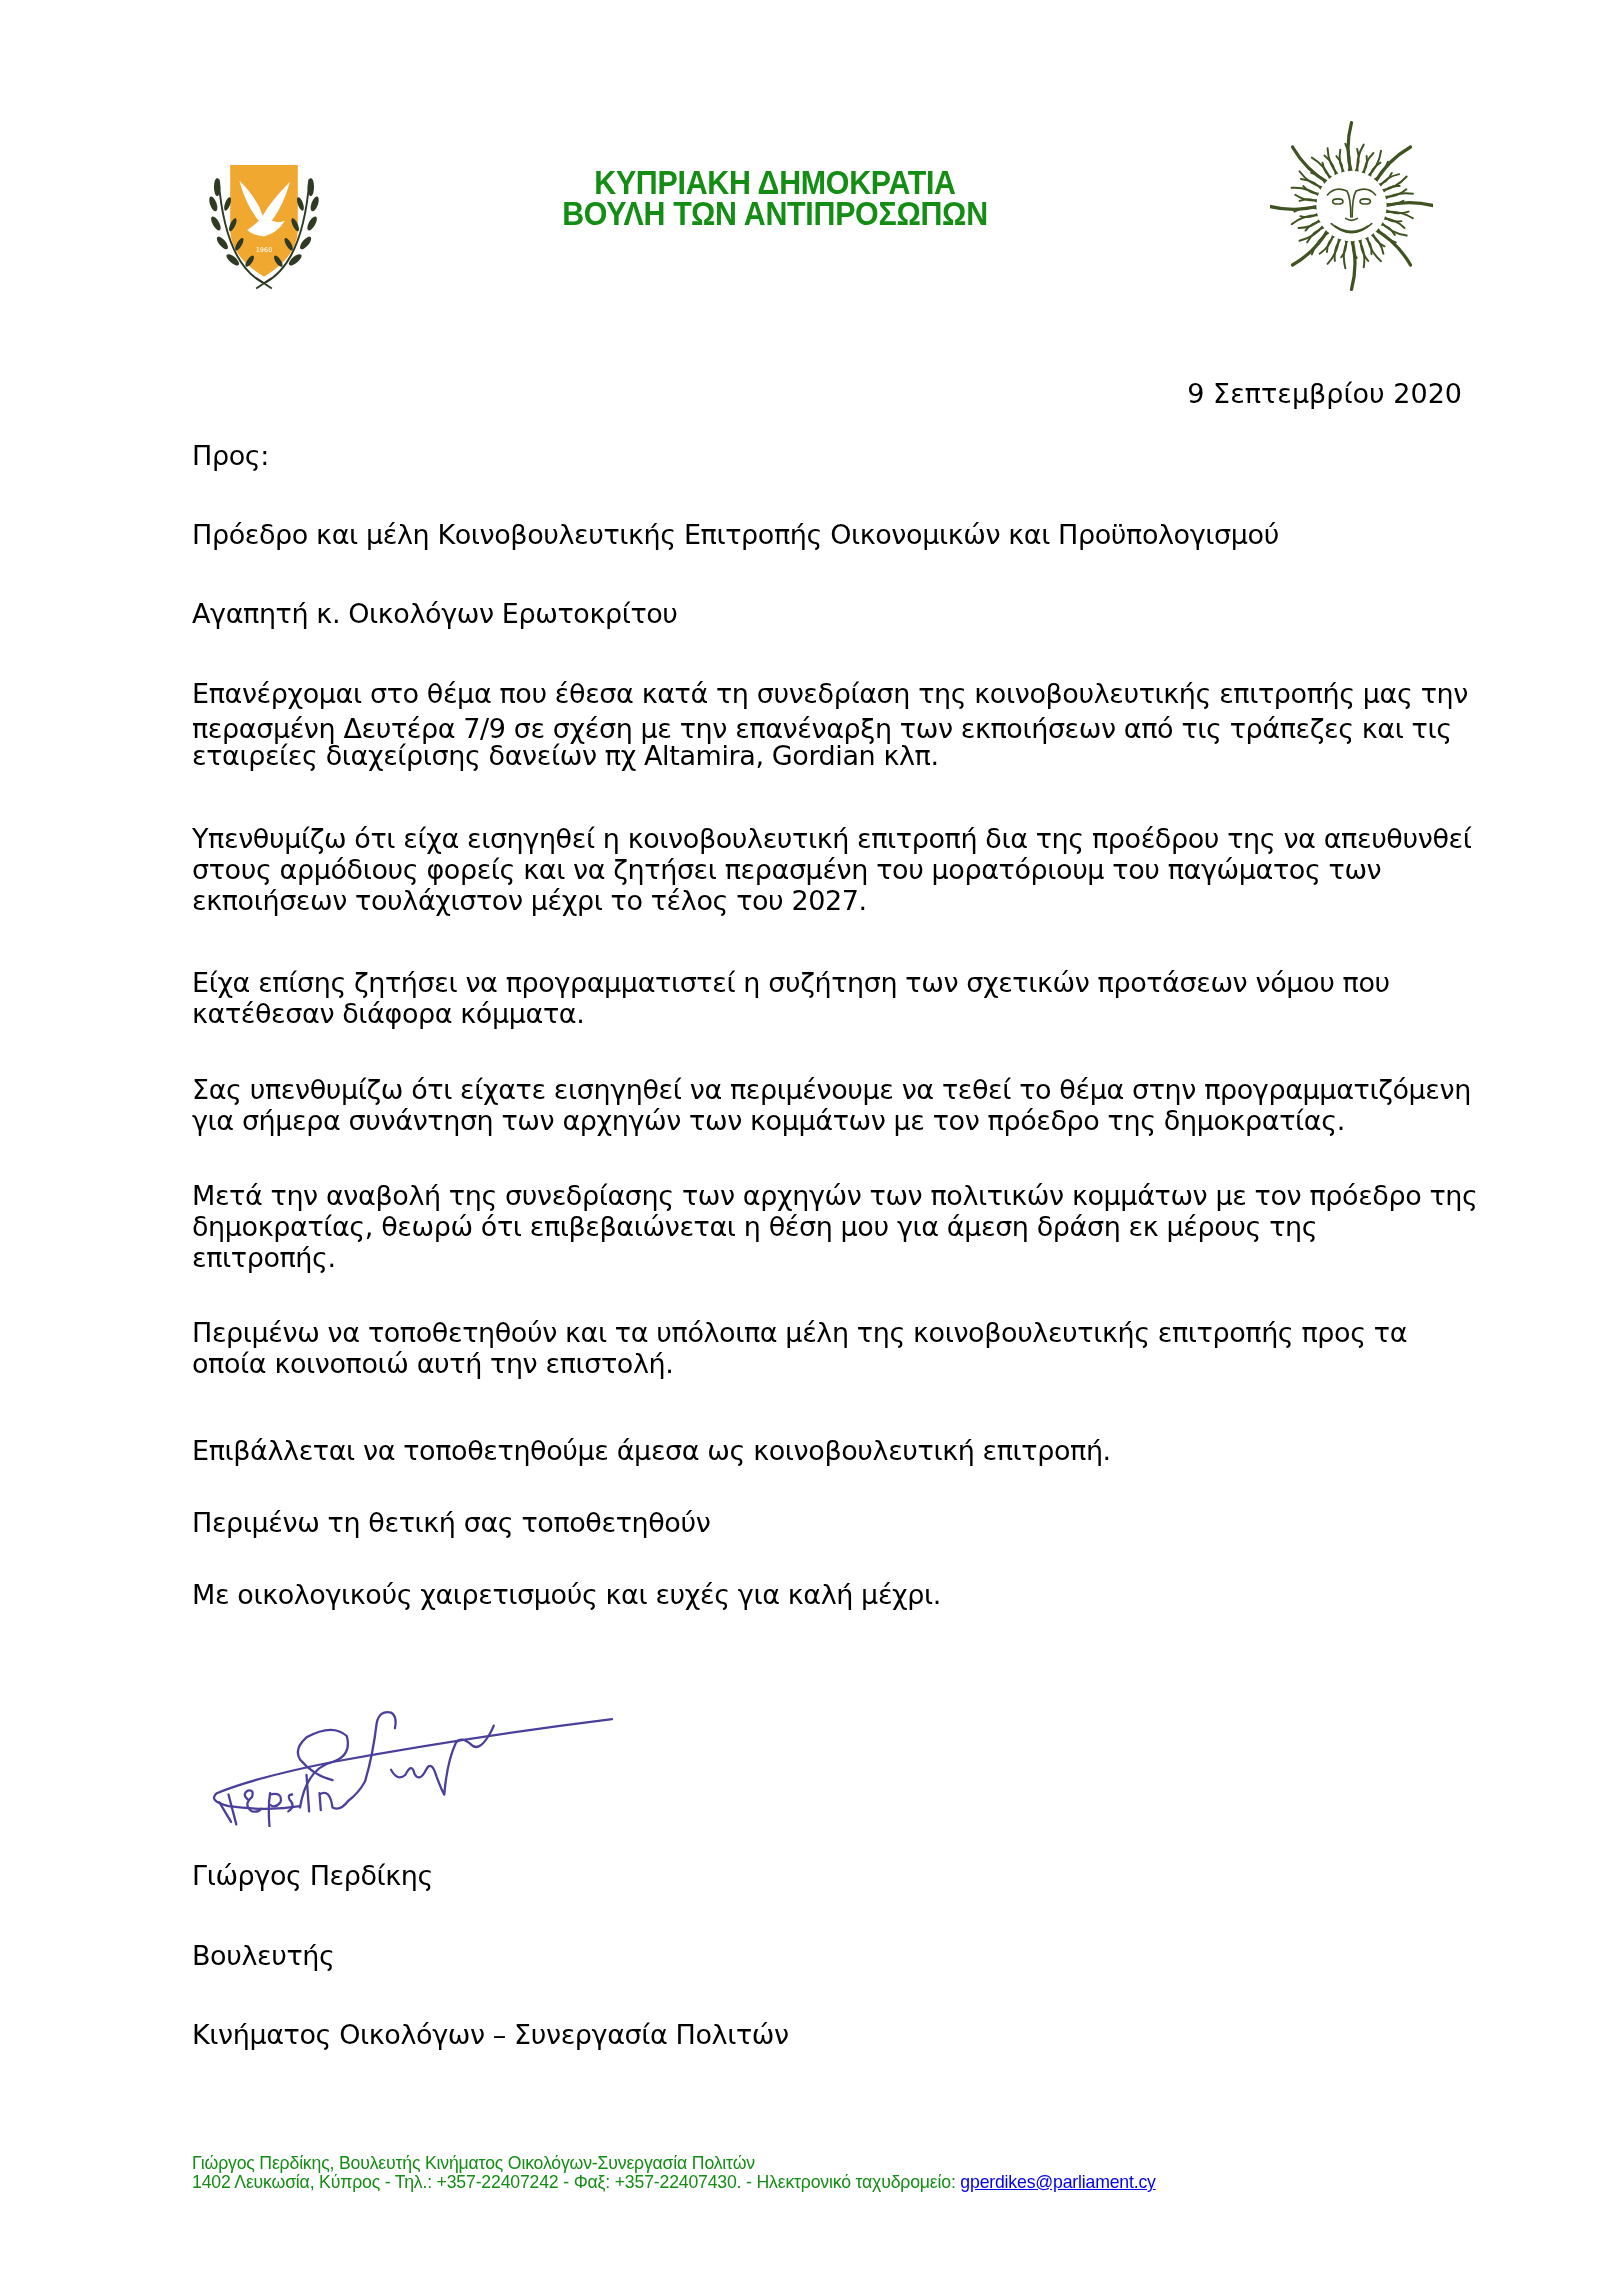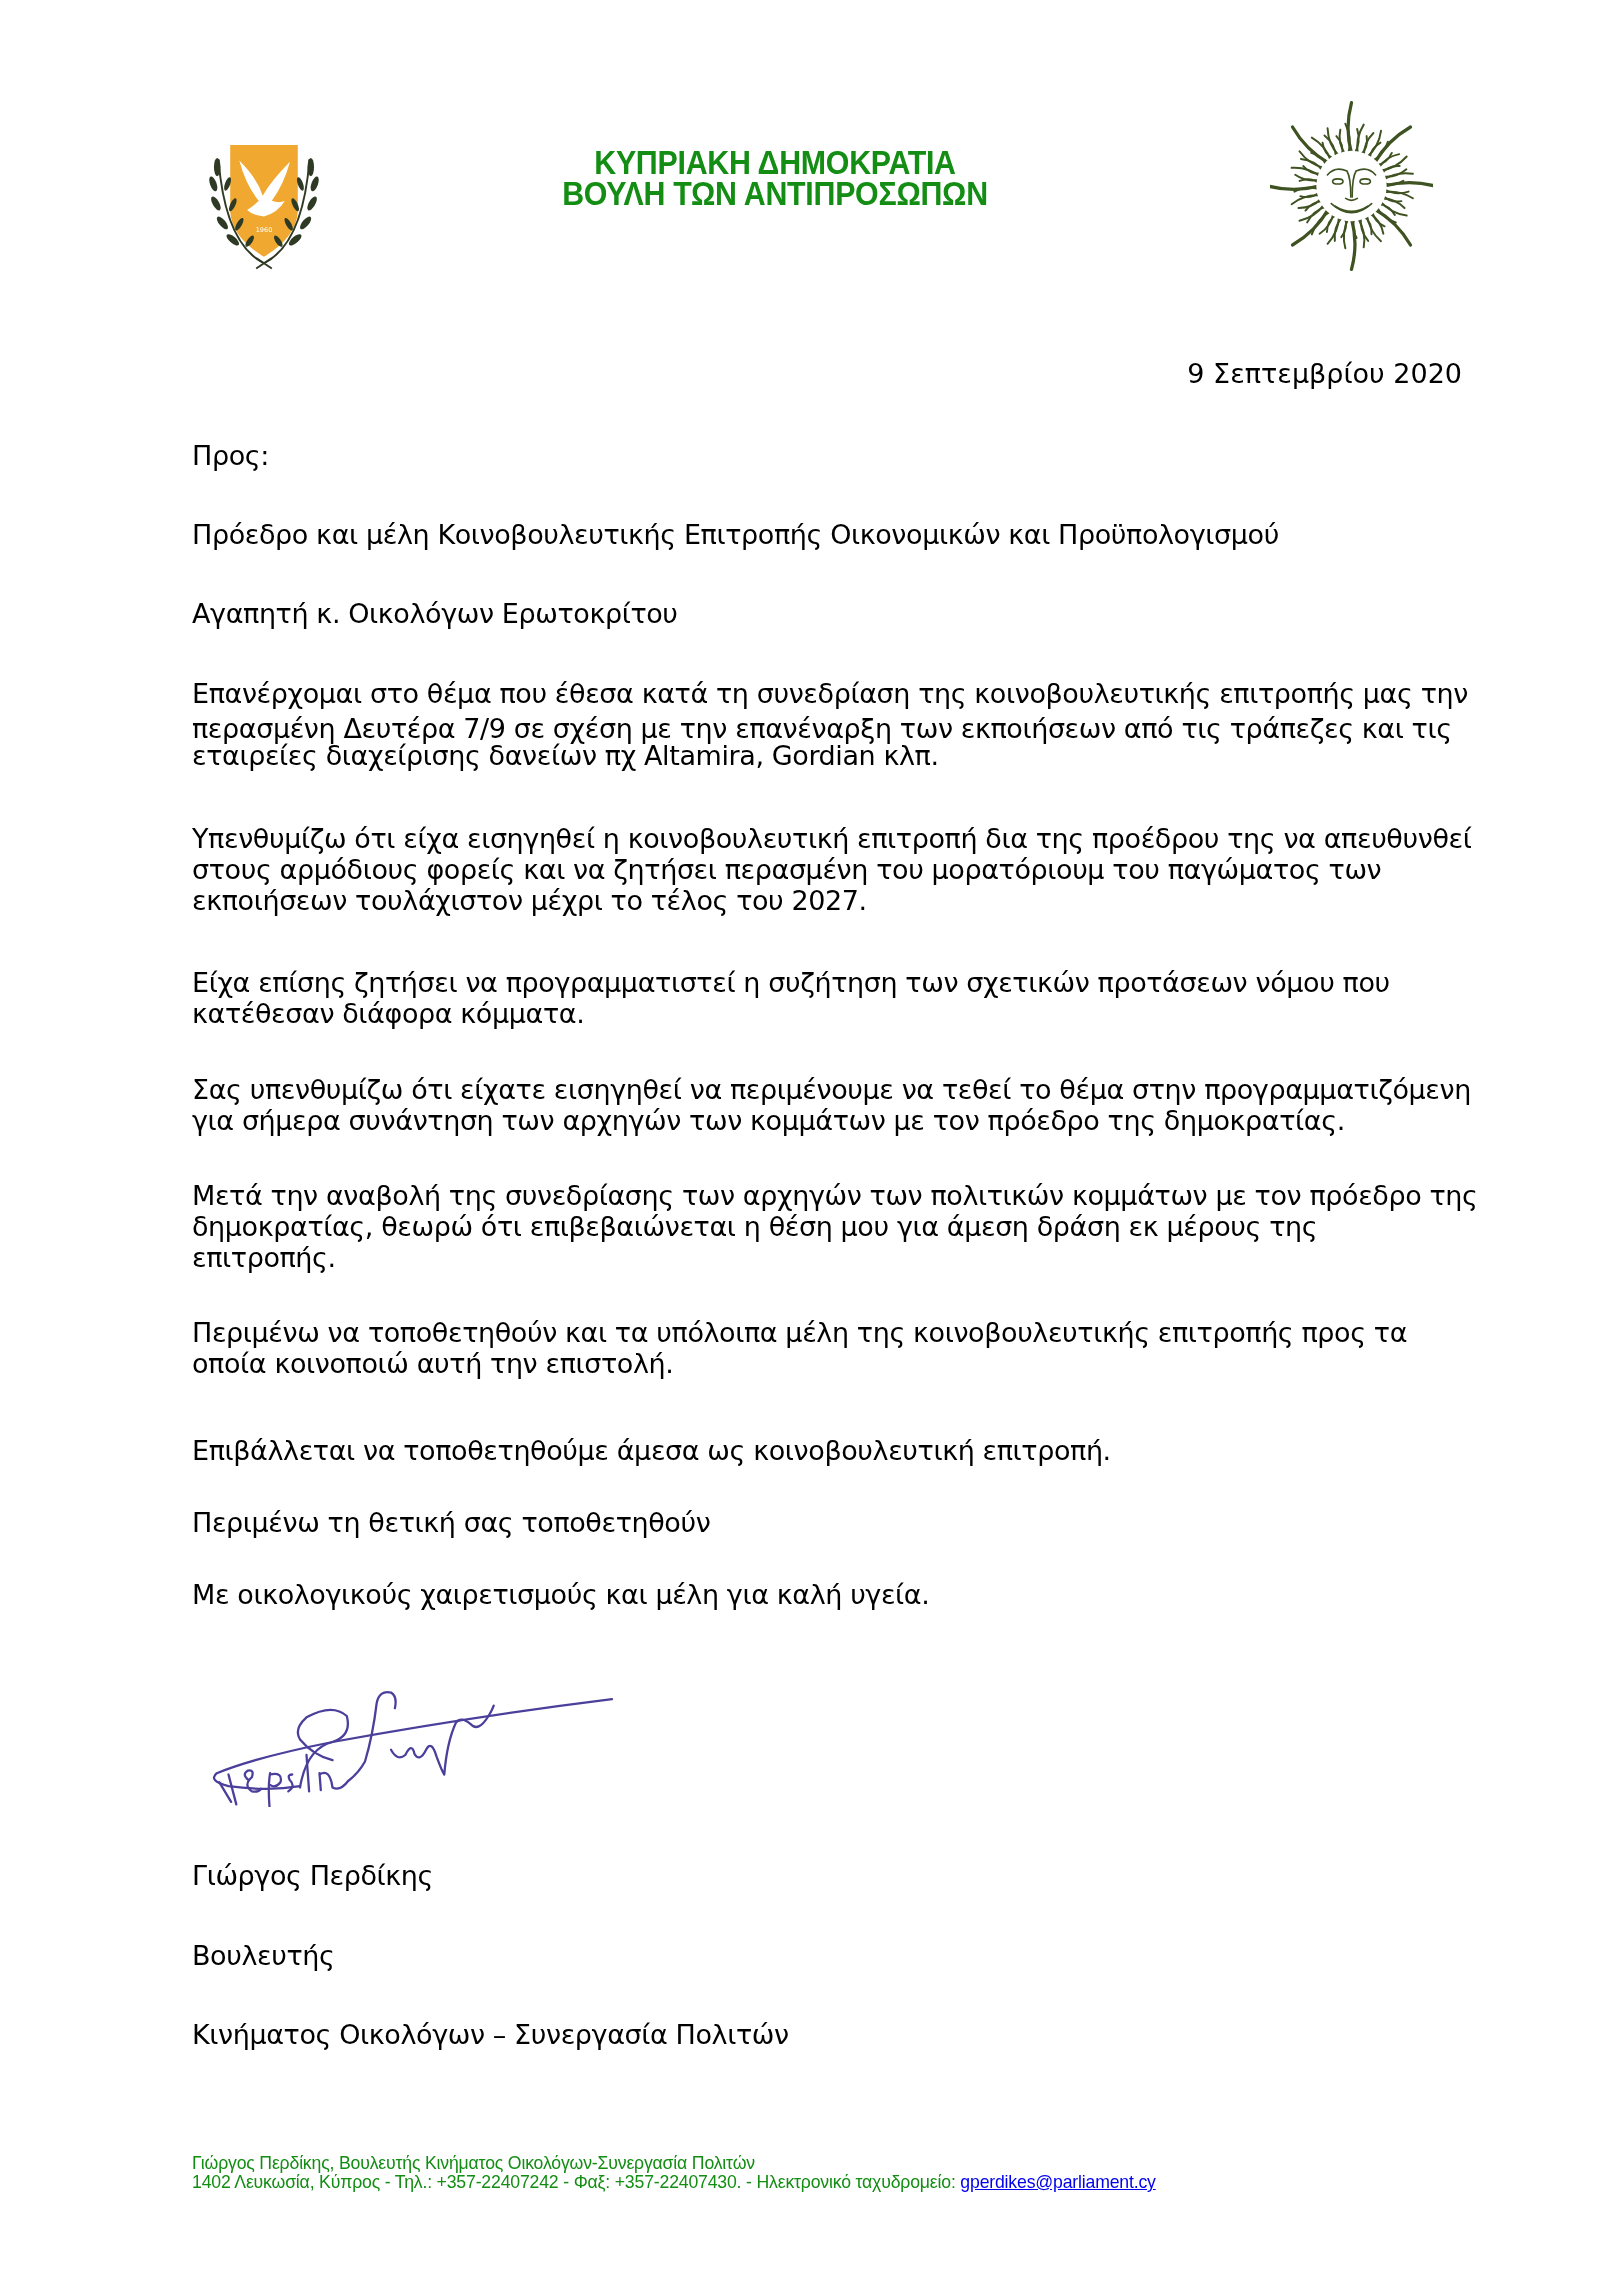--- a/index.html
+++ b/index.html
@@ -1,17 +1,17 @@
 <!DOCTYPE html>
 <html style="font-size:10.4px"><head>
 <meta charset="utf-8">
 <style>
   html, body { margin: 0; padding: 0; background: #ffffff; }
   body { width: 1616px; height: 2284px; position: relative; overflow: hidden; font-family: "DejaVu Sans", sans-serif; color: #000; }
-  .abs { position: absolute; }
+  .abs { position: absolute; margin-top: 20px; }
   #coat { left: 199px; top: 133px; width: 130px; height: 137px; }
   #sun { left: 1270px; top: 98px; width: 163px; height: 176px; }
   #header { left: 0; width: 1616px; top: 147px; text-align: center; }
   .hdr-line { font-family: "Liberation Sans", sans-serif; font-weight: bold; color: #138d13; font-size: 33px; line-height: 31px; letter-spacing: -0.3px; transform: scaleX(0.92); transform-origin: center; display: block; }
   .hdr-shift { position: relative; left: -33px; }
   #date { right: 154px; top: 357px; font-size: 27px; line-height: 33px; white-space: nowrap; }
   .line { position: absolute; left: 192px; font-size: 27px; line-height: 31px; white-space: nowrap; letter-spacing: -0.4px; }
   #signature { left: 202px; top: 1677px; width: 417px; height: 130px; }
   .foot { position: absolute; left: 192px; font-family: "Liberation Sans", sans-serif; font-size: 19px; line-height: 19.5px; color: #138d13; white-space: nowrap; letter-spacing: -0.2px; transform: scaleX(0.93); transform-origin: left center; }
   .foot a { color: #0000ee; text-decoration: underline; }
@@ -170,21 +170,21 @@
   <div class="line" style="top:1180px">Μετά την αναβολή της συνεδρίασης των αρχηγών των πολιτικών κομμάτων με τον πρόεδρο της</div>
   <div class="line" style="top:1211px">δημοκρατίας, θεωρώ ότι επιβεβαιώνεται η θέση μου για άμεση δράση εκ μέρους της</div>
   <div class="line" style="top:1242px">επιτροπής.</div>
 </div>
 <div>
   <div class="line" style="top:1317px">Περιμένω να τοποθετηθούν και τα υπόλοιπα μέλη της κοινοβουλευτικής επιτροπής προς τα</div>
   <div class="line" style="top:1348px">οποία κοινοποιώ αυτή την επιστολή.</div>
 </div>
 <div class="line" style="top:1435px">Επιβάλλεται να τοποθετηθούμε άμεσα ως κοινοβουλευτική επιτροπή.</div>
 <div class="line" style="top:1507px">Περιμένω τη θετική σας τοποθετηθούν</div>
-<div class="line" style="top:1579px">Με οικολογικούς χαιρετισμούς και μέλη για καλή υγεία.</div>
+<div class="line" style="top:1579px">Με οικολογικούς χαιρετισμούς και ευχές για καλή μέχρι.</div>
 
 <div id="signature" class="abs">
   <svg width="417" height="130" viewBox="0 0 640 200" fill="none" stroke="#4a3f9a" stroke-width="3.5" stroke-linecap="round" stroke-linejoin="round">
     <path d="M630 34 Q420 60 200 100 Q80 124 22 148 Q8 160 40 168 Q100 176 150 168"></path>
     <path d="M150 170 Q160 110 200 100 Q230 90 222 60 Q200 40 160 62 Q140 80 150 96 Q170 120 200 128"></path>
     <path d="M26 162 L44 192 M40 150 L52 196"></path>
     <path d="M70 158 Q60 150 70 144 Q80 142 76 154 Q62 166 76 176 Q86 178 90 172"></path>
     <path d="M104 148 Q100 170 104 210 M104 150 Q124 146 120 162 Q112 172 104 166"></path>
     <path d="M138 150 Q130 150 134 158 Q144 168 132 176"></path>
     <path d="M160 120 L164 176"></path>

